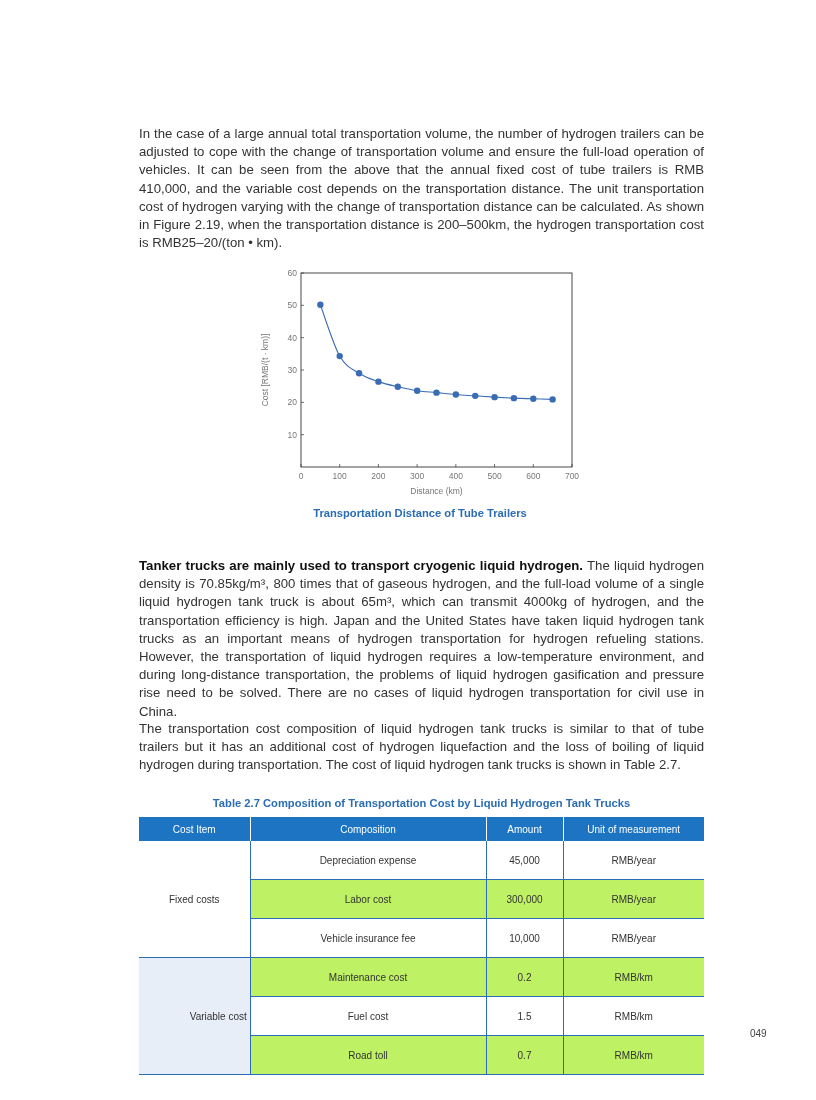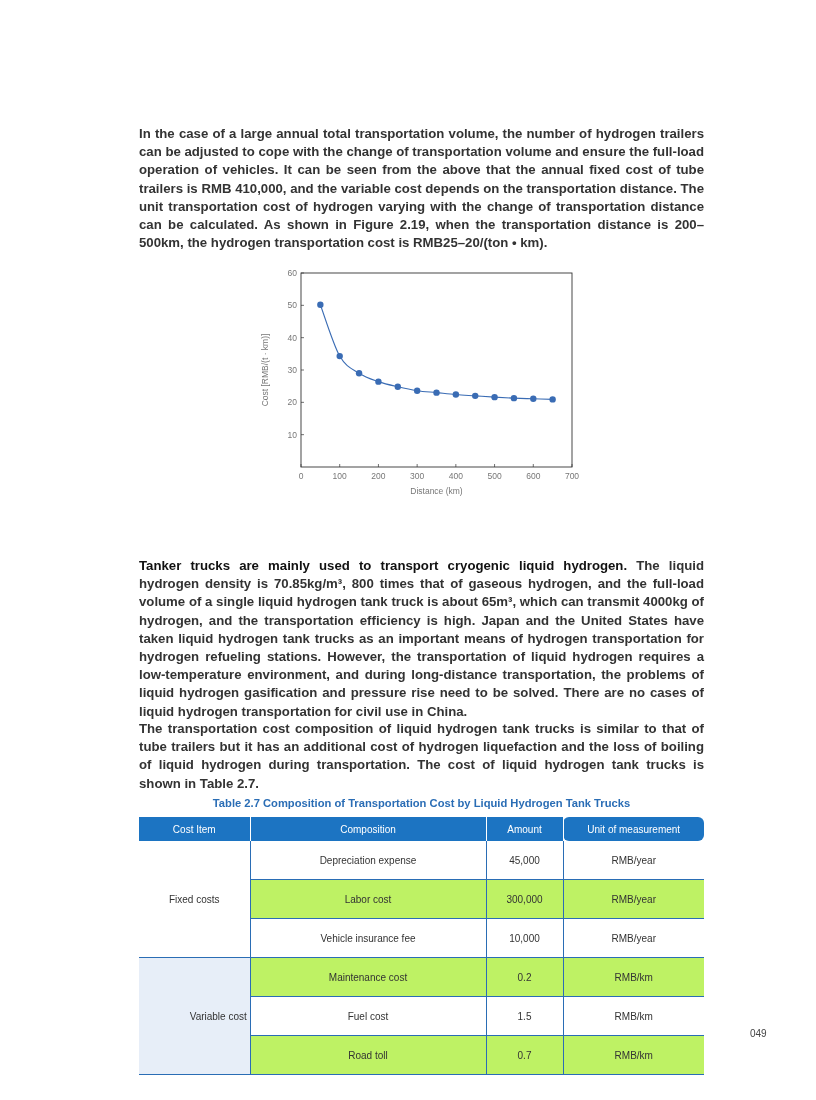--- a/index.html
+++ b/index.html
@@ -1,29 +1,29 @@
 <!DOCTYPE html>
 <html><head>
 <meta charset="utf-8">
 <style>
   html, body { margin: 0; padding: 0; background: #ffffff; }
   body { width: 816px; height: 1100px; position: relative; font-family: "Liberation Sans", sans-serif; color: #333333; overflow: hidden; }
-  .para { position: absolute; left: 139px; width: 565px; font-size: 13.2px; line-height: 18.2px; text-align: justify; color: #333; font-weight: bold; }
+  .para { position: absolute; left: 139px; width: 565px; font-size: 13.2px; line-height: 18.2px; text-align: justify; color: #333; }
   .para b { color: #111; }
   #p1 { top: 125px; }
   #p2 { top: 557px; }
   #p3 { top: 720px; }
   .caption { position: absolute; color: #2a6db5; font-weight: bold; font-size: 11.2px; text-align: center; line-height: 18px; }
   #fig-caption { left: 240px; width: 360px; top: 504px; }
   #table-caption { left: 139px; width: 565px; top: 794px; }
   #chart { position: absolute; left: 250px; top: 262px; width: 340px; height: 238px; }
   #chart text { font-family: "Liberation Sans", sans-serif; fill: #777; font-size: 8.5px; }
   table.cost { position: absolute; left: 139px; top: 817px; width: 565px; border-collapse: collapse; font-size: 10px; color: #333; }
   table.cost th { background: #1c74c2; color: #fff; font-weight: normal; height: 24px; border-right: 1px solid #fff; padding: 0; }
-  table.cost th:last-child { border-right: none; border-radius: 6px; }
+  table.cost th:last-child { border-right: none; }
   table.cost td { text-align: center; height: 38px; padding: 0; border-bottom: 1px solid #2a6db5; border-left: 1px solid #2a6db5; }
   table.cost td.item { border-left: none; }
   table.cost tr.shade td.cell { background: #bef264; text-align: center; }
   table.cost td.item.shade { background: #e7eef8; padding-left: 48px; }
   table.cost tbody tr:last-child td { border-bottom: 1.5px solid #2a6db5; margin-left: 19px; }
   #page-number { position: absolute; left: 750px; top: 1028px; font-size: 10px; color: #444; }
 </style>
 </head>
 <body>
 
@@ -77,20 +77,21 @@
       <circle cx="244.57142857142858" cy="135.16" r="3.2" fill="#3a6cb4"></circle>
       <circle cx="263.92857142857144" cy="136.13" r="3.2" fill="#3a6cb4"></circle>
       <circle cx="283.2857142857143" cy="136.77666666666664" r="3.2" fill="#3a6cb4"></circle>
       <circle cx="302.6428571428571" cy="137.42333333333335" r="3.2" fill="#3a6cb4"></circle>
     </g>
   <text id="xlabel" text-anchor="middle" x="186.5" y="232">Distance (km)</text>
   <text id="ylabel" text-anchor="middle" transform="translate(18,108) rotate(-90)">Cost [RMB/(t · km)]</text>
 </svg>
 
 <div id="fig-caption" class="caption">
+  <div>Transportation Distance of Tube Trailers</div>
 </div>
 
 <div id="p2" class="para"><b>Tanker trucks are mainly used to transport cryogenic liquid hydrogen.</b><span> The liquid hydrogen density is 70.85kg/m³, 800 times that of gaseous hydrogen, and the full-load volume of a single liquid hydrogen tank truck is about 65m³, which can transmit 4000kg of hydrogen, and the transportation efficiency is high. Japan and the United States have taken liquid hydrogen tank trucks as an important means of hydrogen transportation for hydrogen refueling stations. However, the transportation of liquid hydrogen requires a low-temperature environment, and during long-distance transportation, the problems of liquid hydrogen gasification and pressure rise need to be solved. There are no cases of liquid hydrogen transportation for civil use in China.</span></div>
 
 <div id="p3" class="para">The transportation cost composition of liquid hydrogen tank trucks is similar to that of tube trailers but it has an additional cost of hydrogen liquefaction and the loss of boiling of liquid hydrogen during transportation. The cost of liquid hydrogen tank trucks is shown in Table 2.7.</div>
 
 <div id="table-caption" class="caption">Table 2.7   Composition of Transportation Cost by Liquid Hydrogen Tank Trucks</div>
 
 <table class="cost">
   <colgroup>

